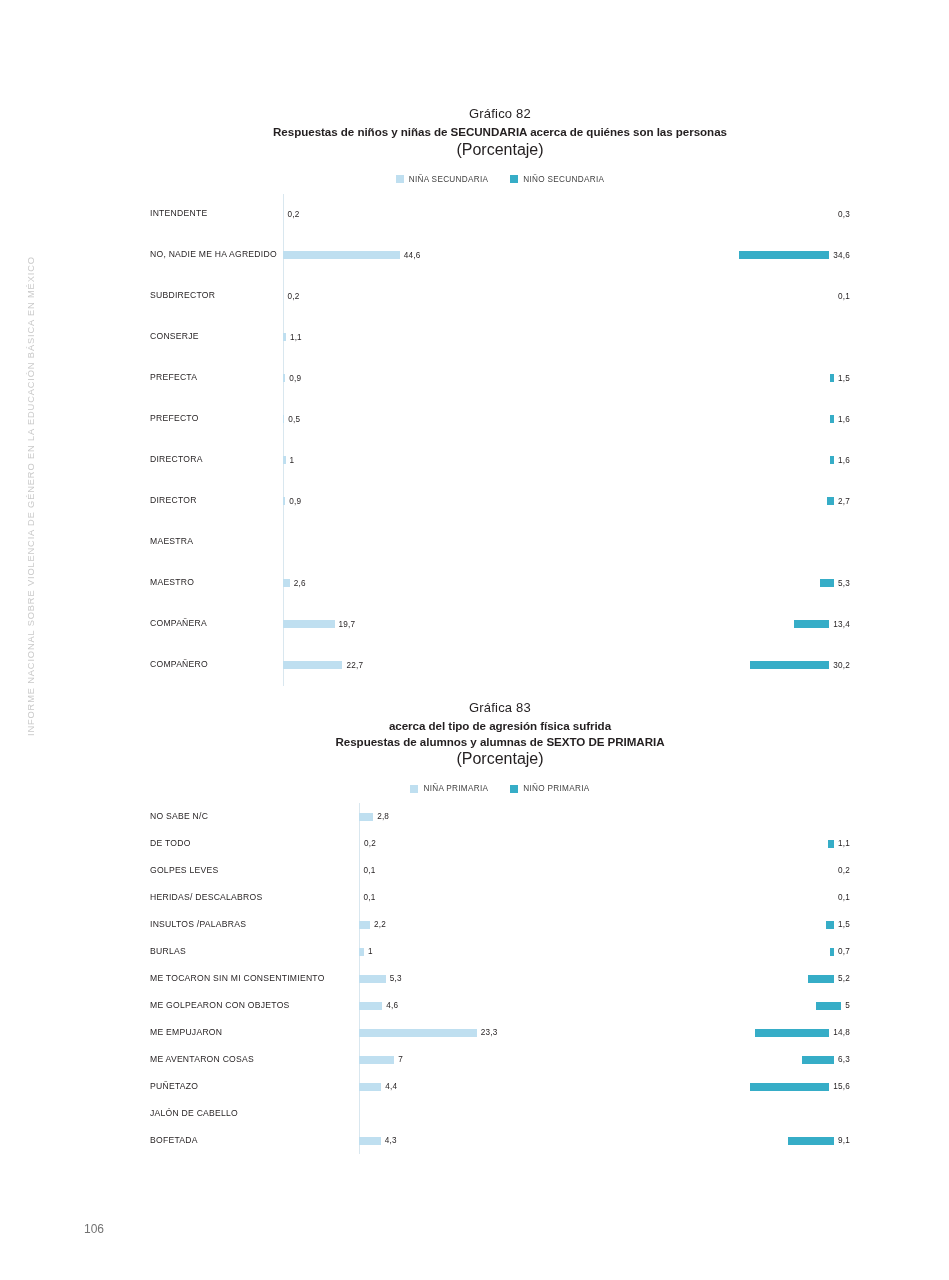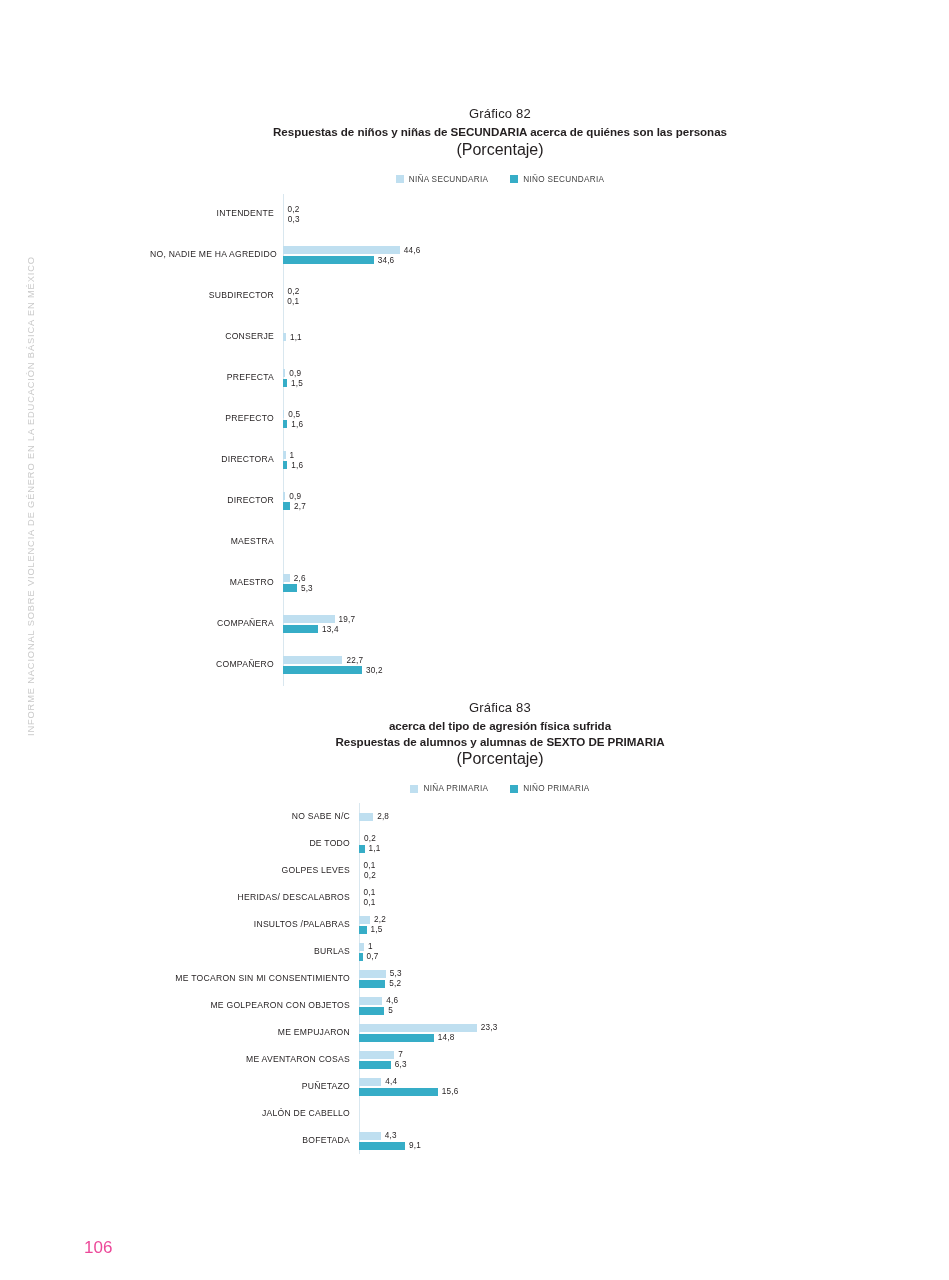--- a/index.html
+++ b/index.html
@@ -35,24 +35,23 @@
     writing-mode: vertical-rl;
     transform: rotate(180deg);
     white-space: nowrap;
     font-family: "Liberation Sans", sans-serif;
     text-transform: uppercase;
   }
   .folio {
     position: absolute;
     left: 84px;
     top: 1222px;
-    font-size: 17px;
-    color: #ec4899;
+    font-size: 12px;
+    color: #737373;
     font-family: "Liberation Sans", sans-serif;
-    margin-top: 16px;
   }
 
   
   .figure {
     position: absolute;
     left: 150px;
     width: 700px;
   }
   #figure-82 { top: 106px; }
   #figure-83 { top: 700px; }
@@ -119,34 +118,32 @@
     bottom: 0;
     width: 1px;
     background: #d9e7ef;
   }
   .row {
     display: flex;
     align-items: center;
     position: relative;
   }
   .row-label {
-    text-align: right;
     font-size: 8.6px;
     letter-spacing: 0.25px;
     color: #231f20;
     padding-right: 9px;
     flex: 0 0 auto;
     line-height: 1.1;
     white-space: nowrap;
   }
   .bars {
     position: relative;
     flex: 1 1 auto;
     display: flex;
-    flex-direction: column;
     justify-content: space-between;
   }
   .barline {
     display: flex;
     align-items: center;
     height: 10px;
   }
   .bar {
     height: 8px;
     min-width: 0;

